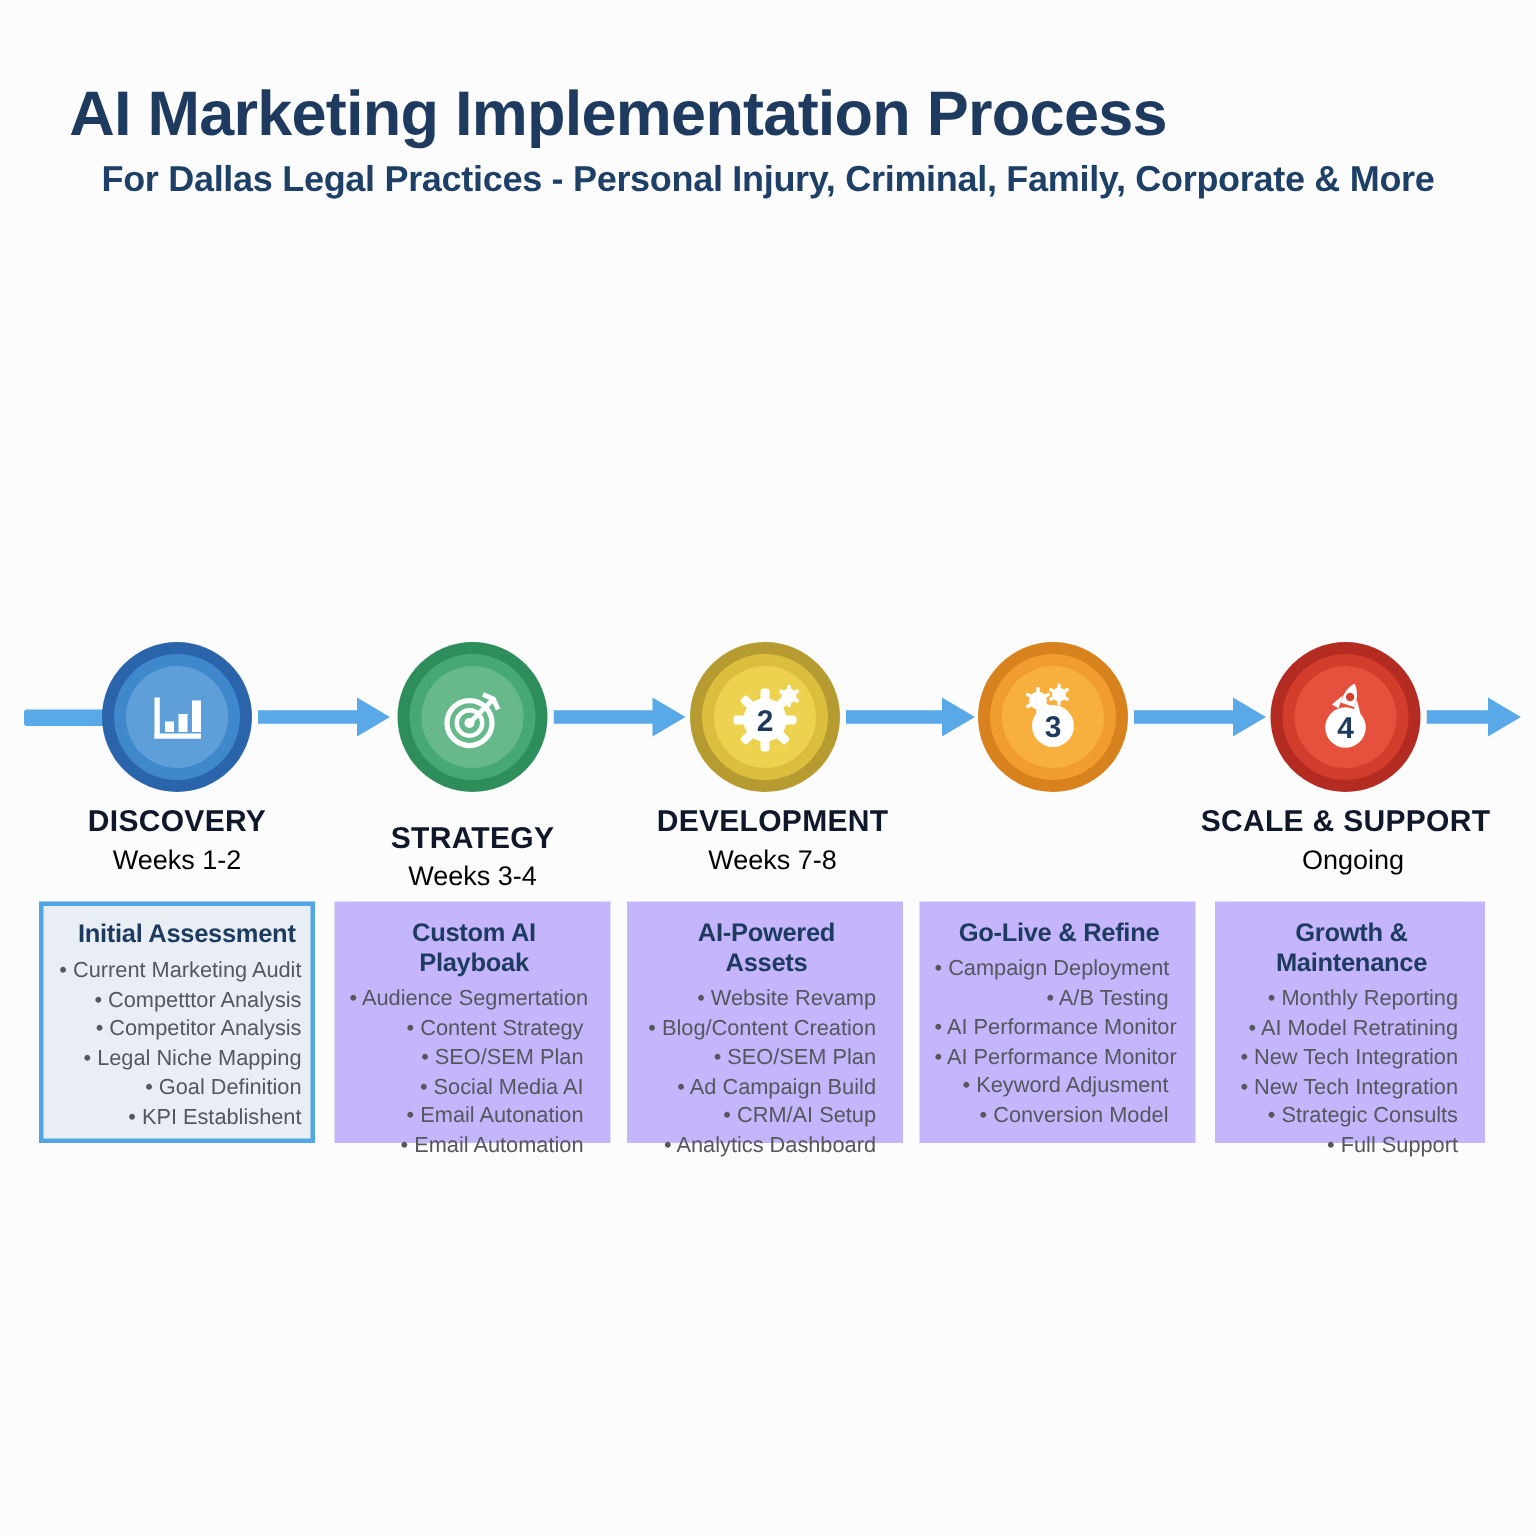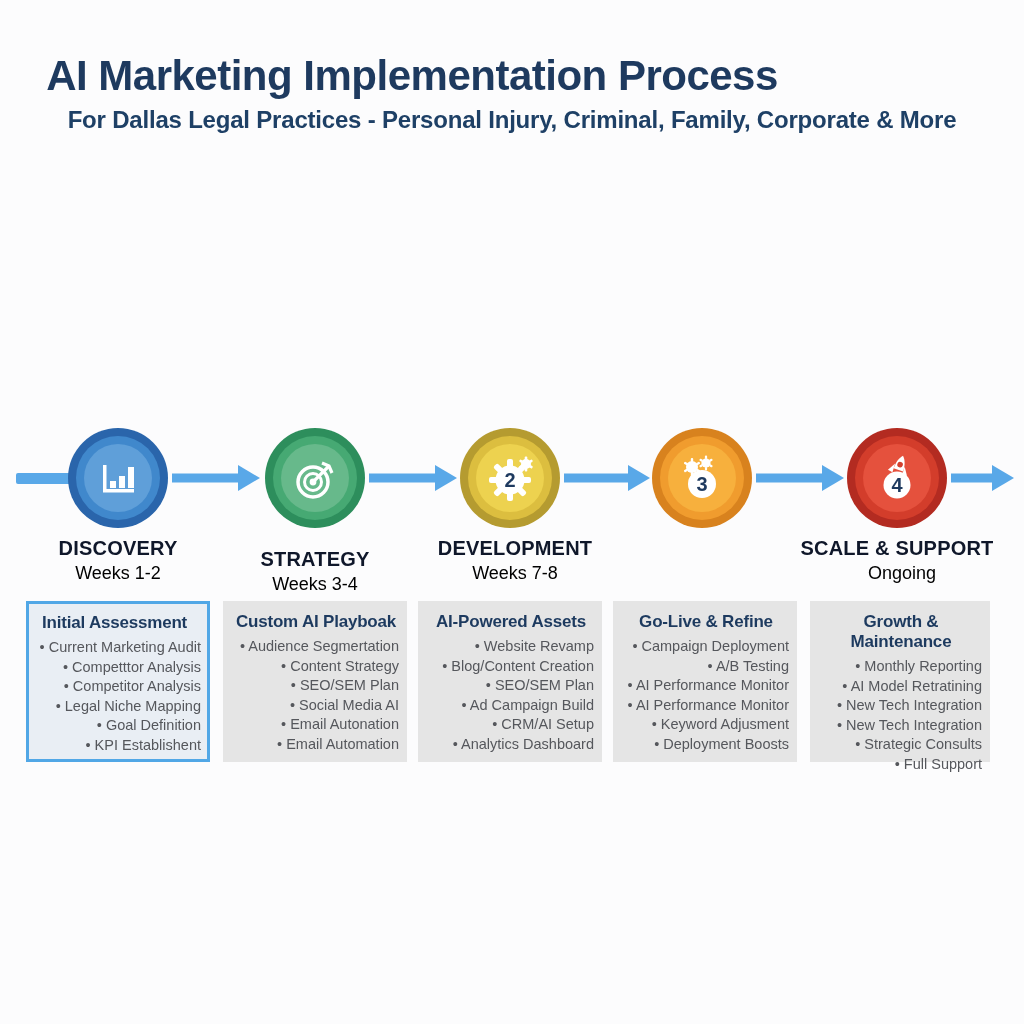--- a/index.html
+++ b/index.html
@@ -63,28 +63,28 @@
     font-size:18px; color:#000000;
   }
   .p1 { left:8px; }  .p2 { left:205px;margin-top:11px; } .p3 { left:405px; }
   .p4 { left:592px; width:230px; } .p5 { left:787px; width:230px; }
   .stage-label.p4 { left:587px; letter-spacing:0; }
   .stage-label.p5 { left:782px; }
 
   
   .card {
     position:absolute; top:601px; width:184px; height:161px;
-    background:#e5e5e5; padding:11px 8px 8px 10px;
+    background:#c4b5fd; padding:11px 18px 8px 10px;
   }
   .card.highlight {
     background:#e9eef4; border:3px solid #51a7e6; padding:9px 6px 6px 9px;
   }
   .card-title {
     font-size:17px; font-weight:bold; color:#1d3a5f;
-    text-align:center; margin-bottom:5px; letter-spacing:-0.2px;
+    text-align:center; margin-bottom:5px; letter-spacing:-0.2px;margin-left:10px;
   }
   .card.highlight .card-title { text-align:left; padding-left:4px; }
   .card ul { list-style:none; }
   .card li {
     font-size:14.5px; line-height:19.5px; color:#55575c; text-align:right;
     white-space:nowrap;
   }
   .card li::before { content:"• "; color:#55575c; }
   .c1 { left:26px; }  .c2 { left:223px; } .c3 { left:418px; }
   .c4 { left:613px; } .c5 { left:810px; width:180px; }
@@ -257,21 +257,21 @@
   </div>
 
   <div class="card c4">
     <div class="card-title">Go-Live &amp; Refine</div>
     <ul>
       <li>Campaign Deployment</li>
       <li>A/B Testing</li>
       <li>AI Performance Monitor</li>
       <li>AI Performance Monitor</li>
       <li>Keyword Adjusment</li>
-      <li>Deployment Boosts</li>
+      <li>Conversion Model</li>
     </ul>
   </div>
 
   <div class="card c5">
     <div class="card-title">Growth &amp; Maintenance</div>
     <ul>
       <li>Monthly Reporting</li>
       <li>AI Model Retratining</li>
       <li>New Tech Integration</li>
       <li>New Tech Integration</li>

